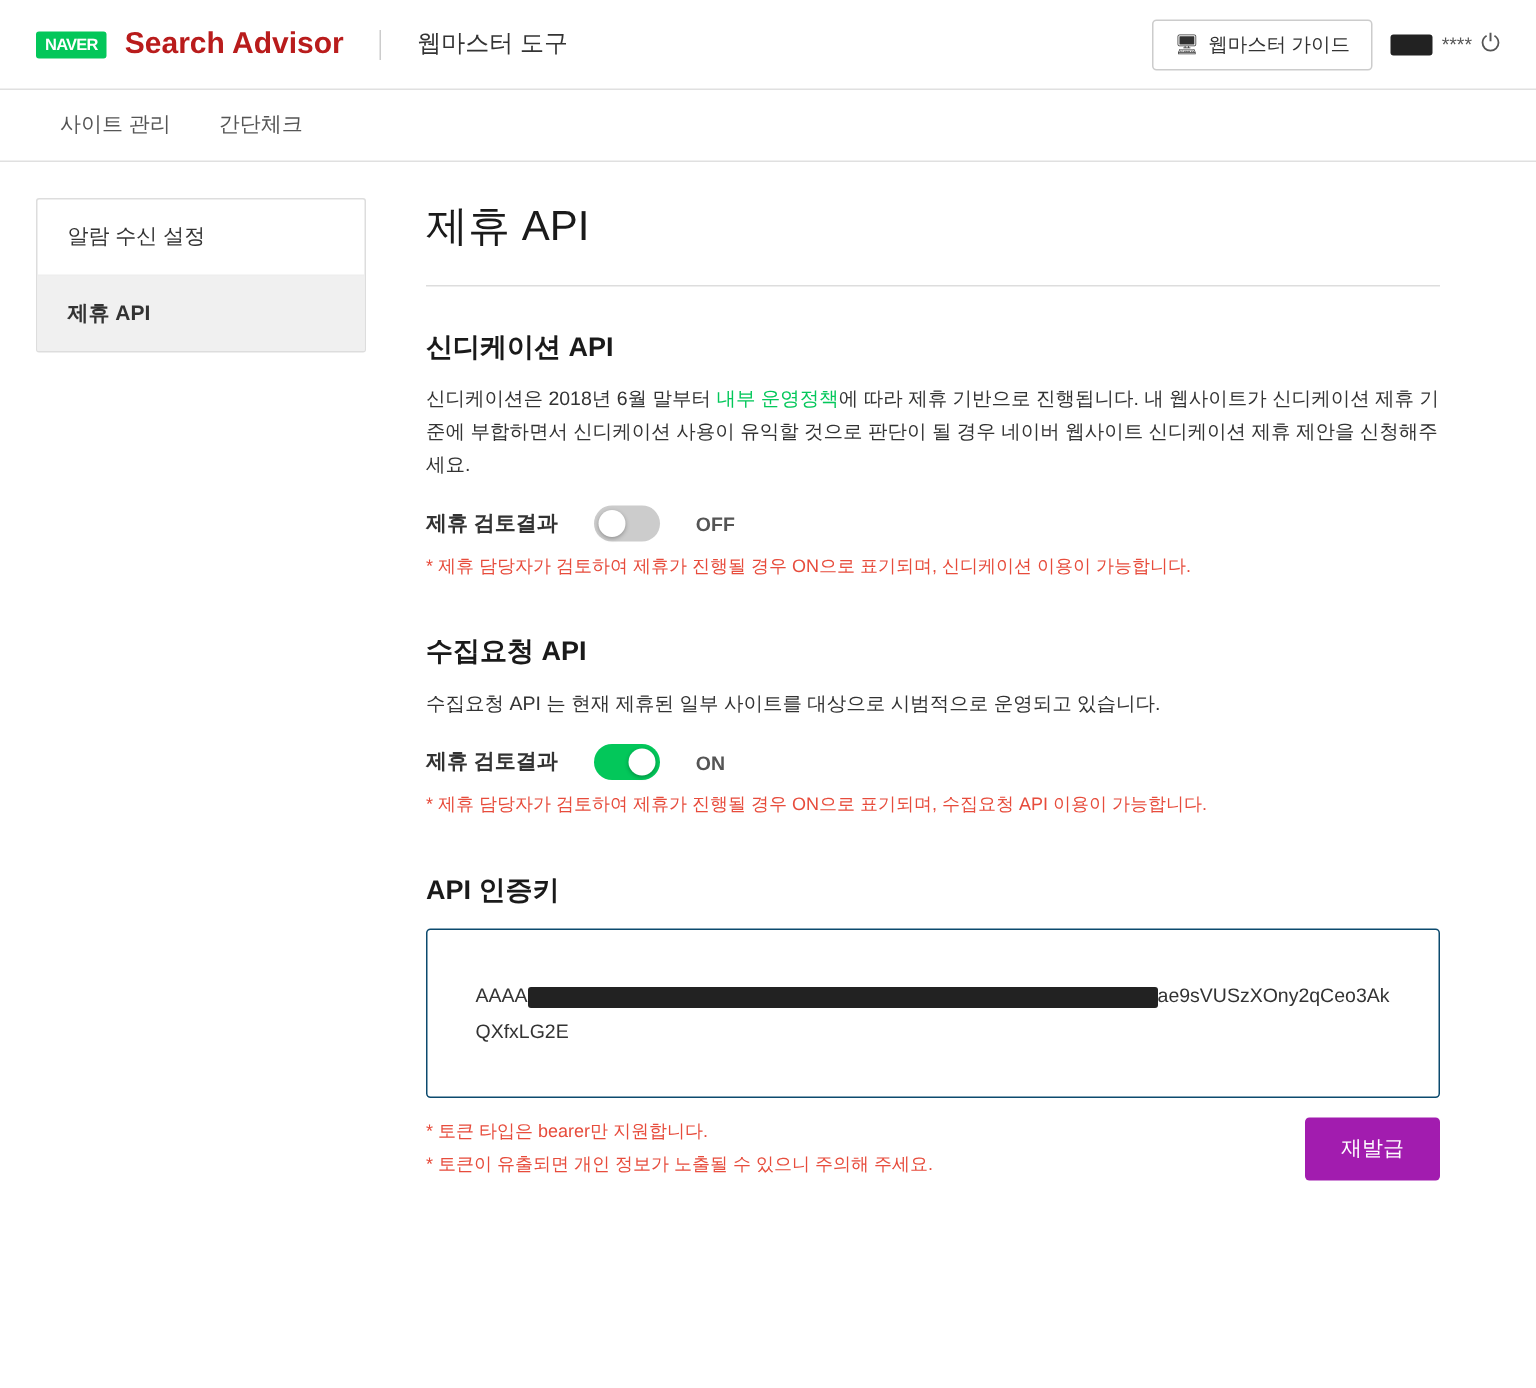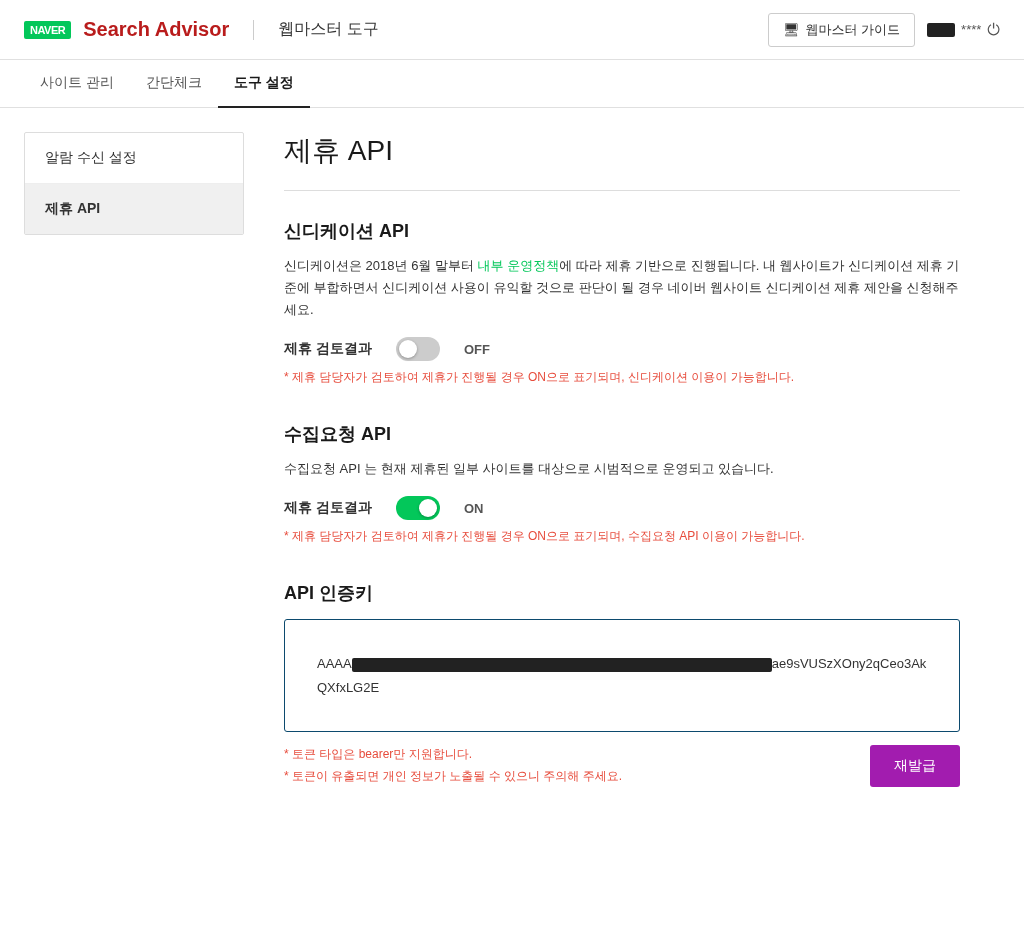--- a/index.html
+++ b/index.html
@@ -289,21 +289,20 @@
       <div class="user-avatar"></div>
       <span class="user-stars">****</span>
       <span class="power-icon">⏻</span>
     </div>
   </div>
 </div>
 
 <nav class="nav">
   <div class="nav-item">사이트 관리</div>
   <div class="nav-item">간단체크</div>
-  <div class="nav-item active">도구 설정</div>
 </nav>
 
 <div class="content-wrapper">
 
   <aside class="sidebar">
     <div class="sidebar-item">알람 수신 설정</div>
     <div class="sidebar-item active">제휴 API</div>
   </aside>
 
   <main class="main-content">

